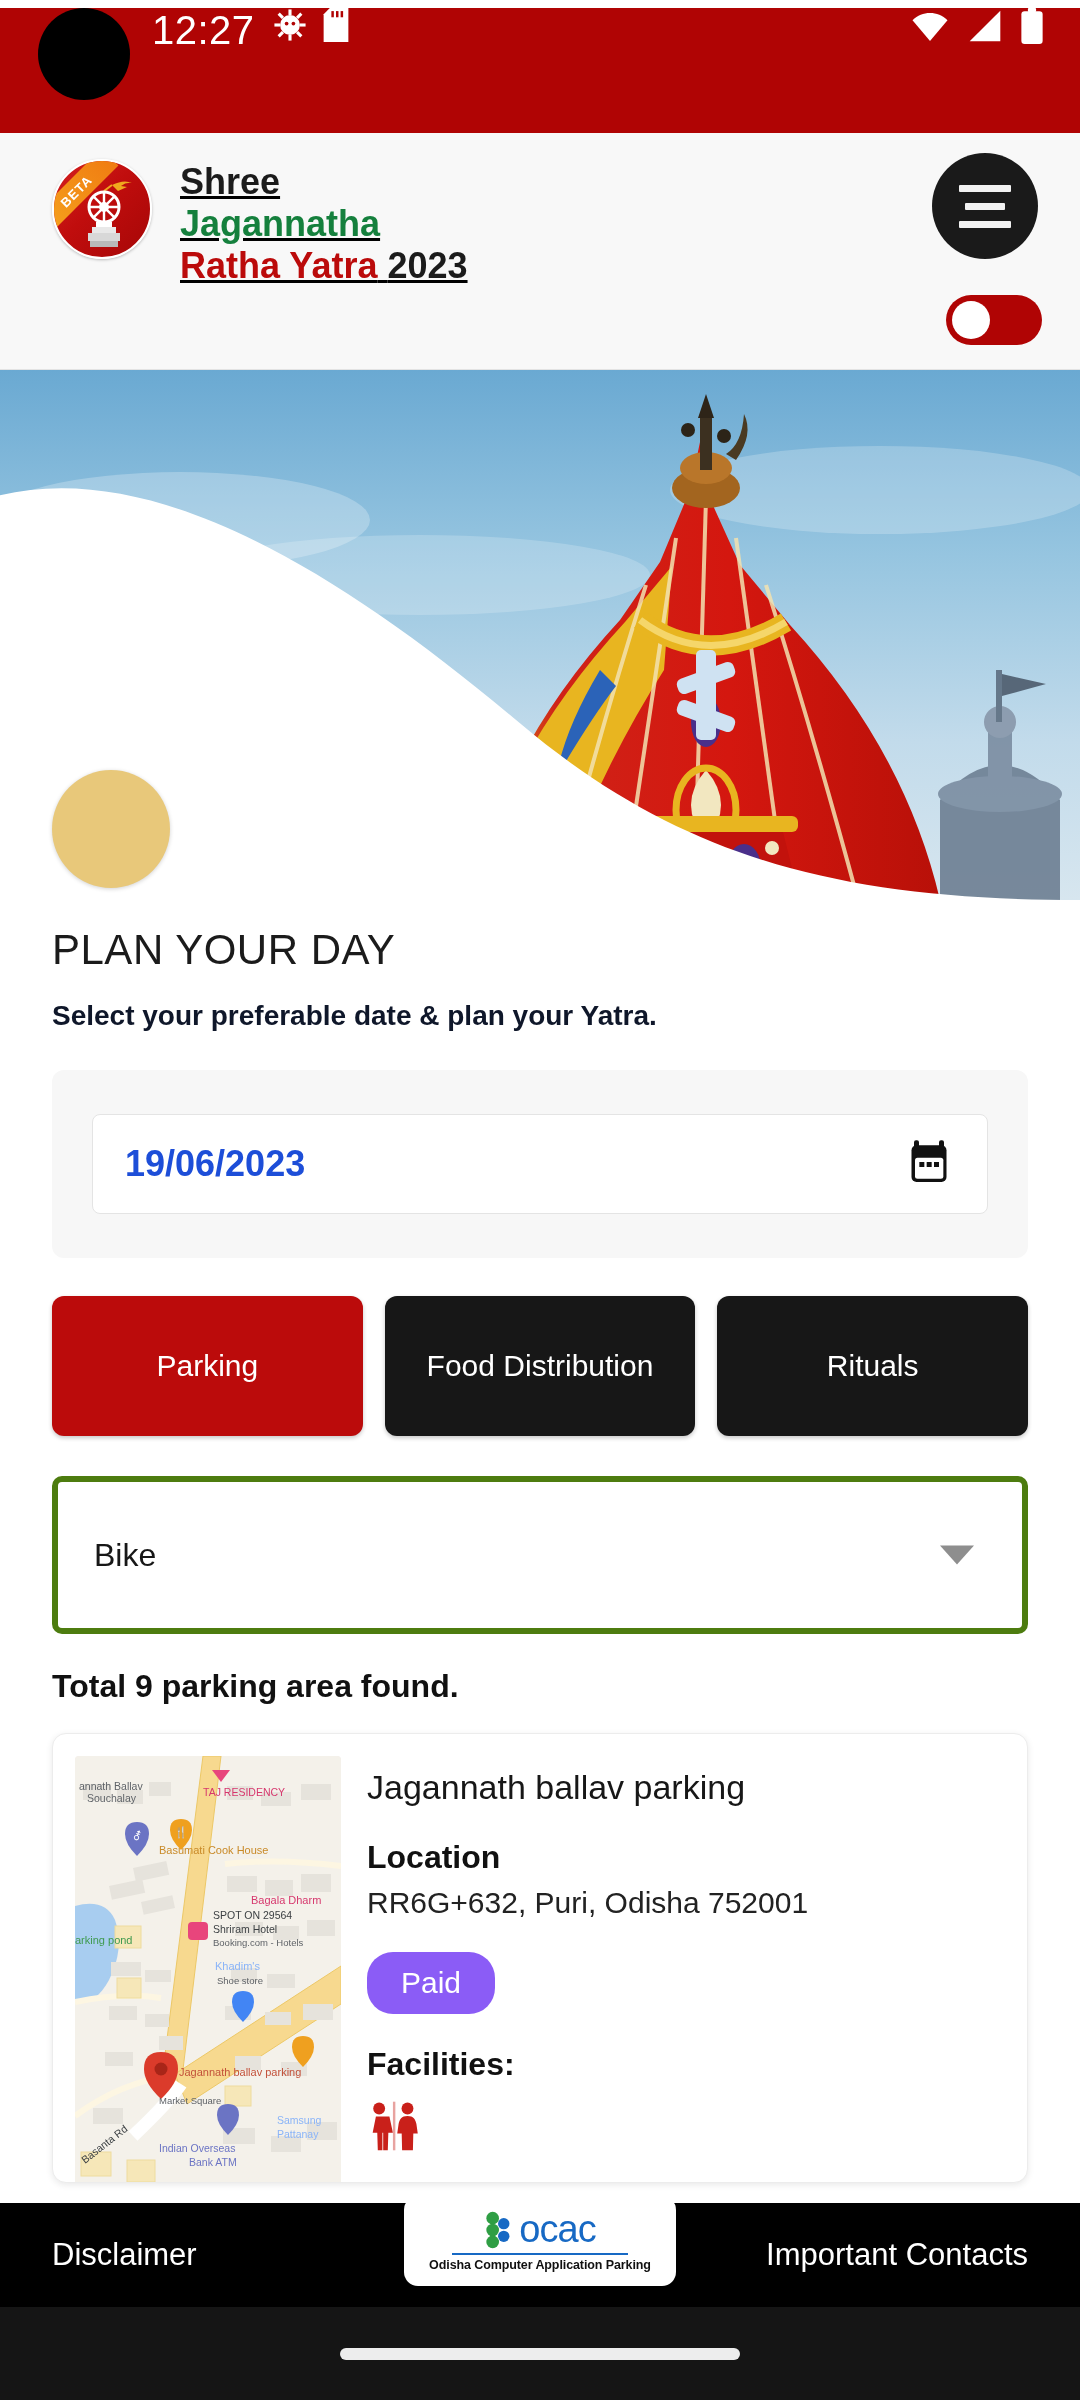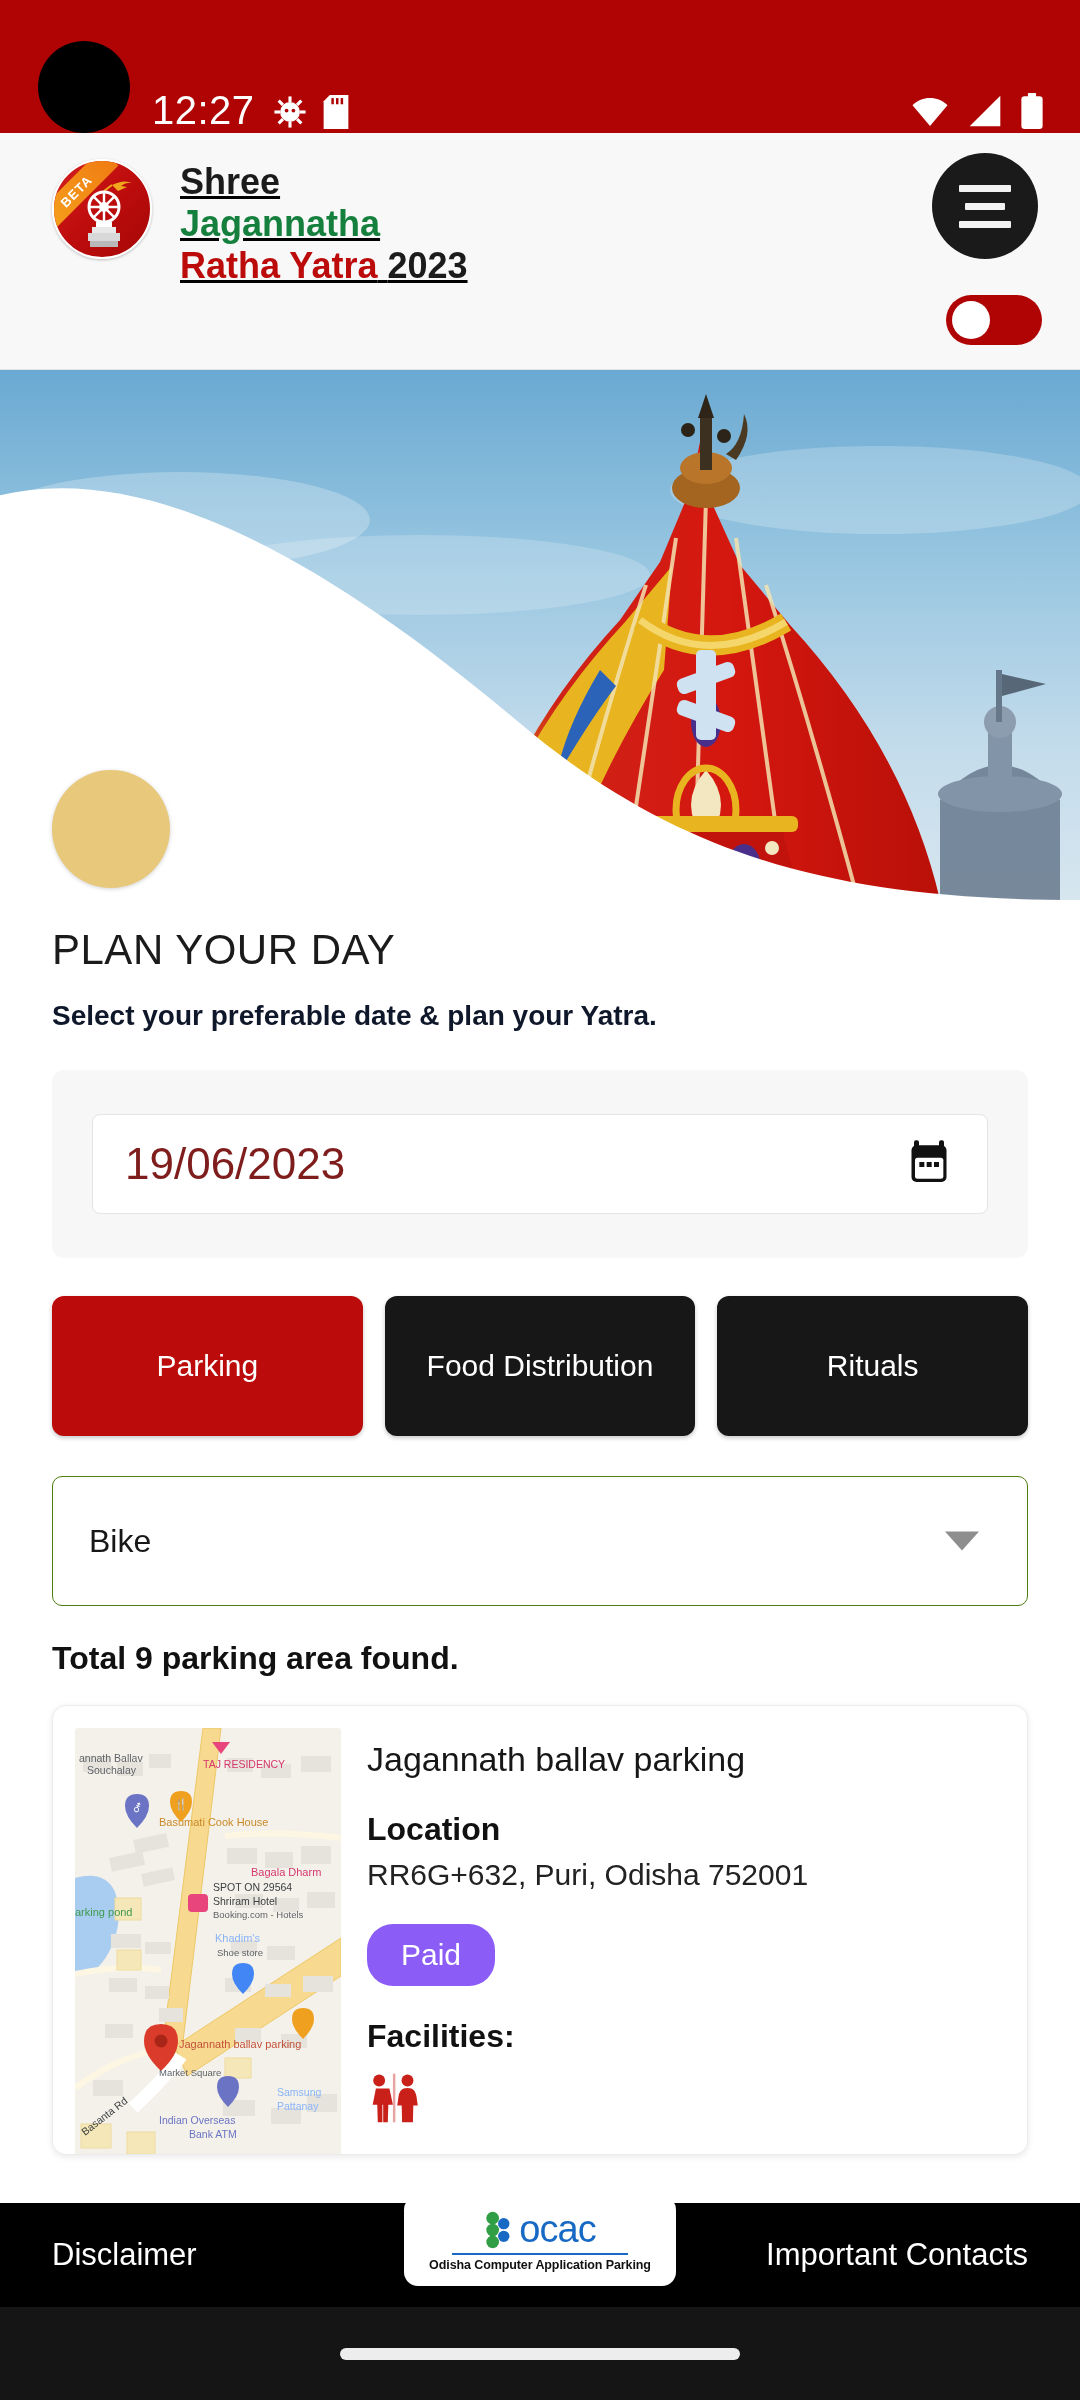--- a/index.html
+++ b/index.html
@@ -6,22 +6,22 @@
   html, body {
     width: 1080px; height: 2400px;
     background: #ffffff;
     font-family: "Liberation Sans", sans-serif;
     overflow: hidden;
   }
   #app { position: relative; width: 1080px; height: 2400px; background:#fff; overflow:hidden; }
 
   
   .statusbar {
-    position: absolute; top:0; left:0; width:1080px; height:133px;
-    background:#b00404; display:flex; align-items:flex-end;
+    position: absolute; top:8px; left:0; width:1080px; height:133px;
+    background:#b00404; display:flex; align-items:flex-start;
   }
   .camera-hole {
     width:92px; height:92px; border-radius:50%; background:#000;
     margin-left:38px; flex:none;
   }
   .sb-time {
     color:#fff; font-size:40px; font-weight:400; margin-left:22px;
     letter-spacing:0.5px; white-space:nowrap;
   }
   .sb-icons-left { display:flex; align-items:center; gap:16px; margin-left:18px; }
@@ -103,38 +103,38 @@
   .pyd-sub { font-size:28px; color:#0f172a; font-weight:600; padding:26px 0 0 52px; }
 
   .date-wrap {
     margin:38px 52px 0 52px; background:#f7f7f7; border-radius:12px;
     padding:44px 40px; 
   }
   .date-field {
     position:relative; background:#fff; border:1px solid #e4e4e4; border-radius:8px;
     height:100px; display:flex; align-items:center; padding:0 32px;
   }
-  .date-value { font-size:44px; color:#7f1d1d; }
+  .date-value { font-size:36px; color:#1d4ed8;font-weight:bold; }
   .cal-icon { position:absolute; right:38px; top:50%; transform:translateY(-50%); }
 
   
   .tabs { display:flex; gap:22px; margin:38px 52px 0 52px; }
   .tab {
     flex:1; height:140px; border-radius:12px; display:flex;
     align-items:center; justify-content:center;
     font-size:30px; color:#ffffff; cursor:pointer;
     box-shadow:0 2px 4px rgba(0,0,0,.22);
   }
   .tab.active { background:#bb0b0b; }
   .tab.inactive { background:#171717; }
 
   
   .select-wrap { margin:40px 52px 0 52px; }
   .select-box {
-    position:relative; height:130px; border:1px solid #4d7c0f; border-radius:10px;
+    position:relative; height:158px; border:6px solid #4d7c0f; border-radius:10px;
     background:#fff; display:flex; align-items:center; padding:0 36px;
     cursor:pointer;
   }
   .select-value { font-size:32px; color:#171717; }
   .caret {
     position:absolute; right:48px; top:50%; transform:translateY(-50%);
     width:0; height:0; border-left:17px solid transparent;
     border-right:17px solid transparent; border-top:19px solid #8e8e8e;
   }
   .total-line {

